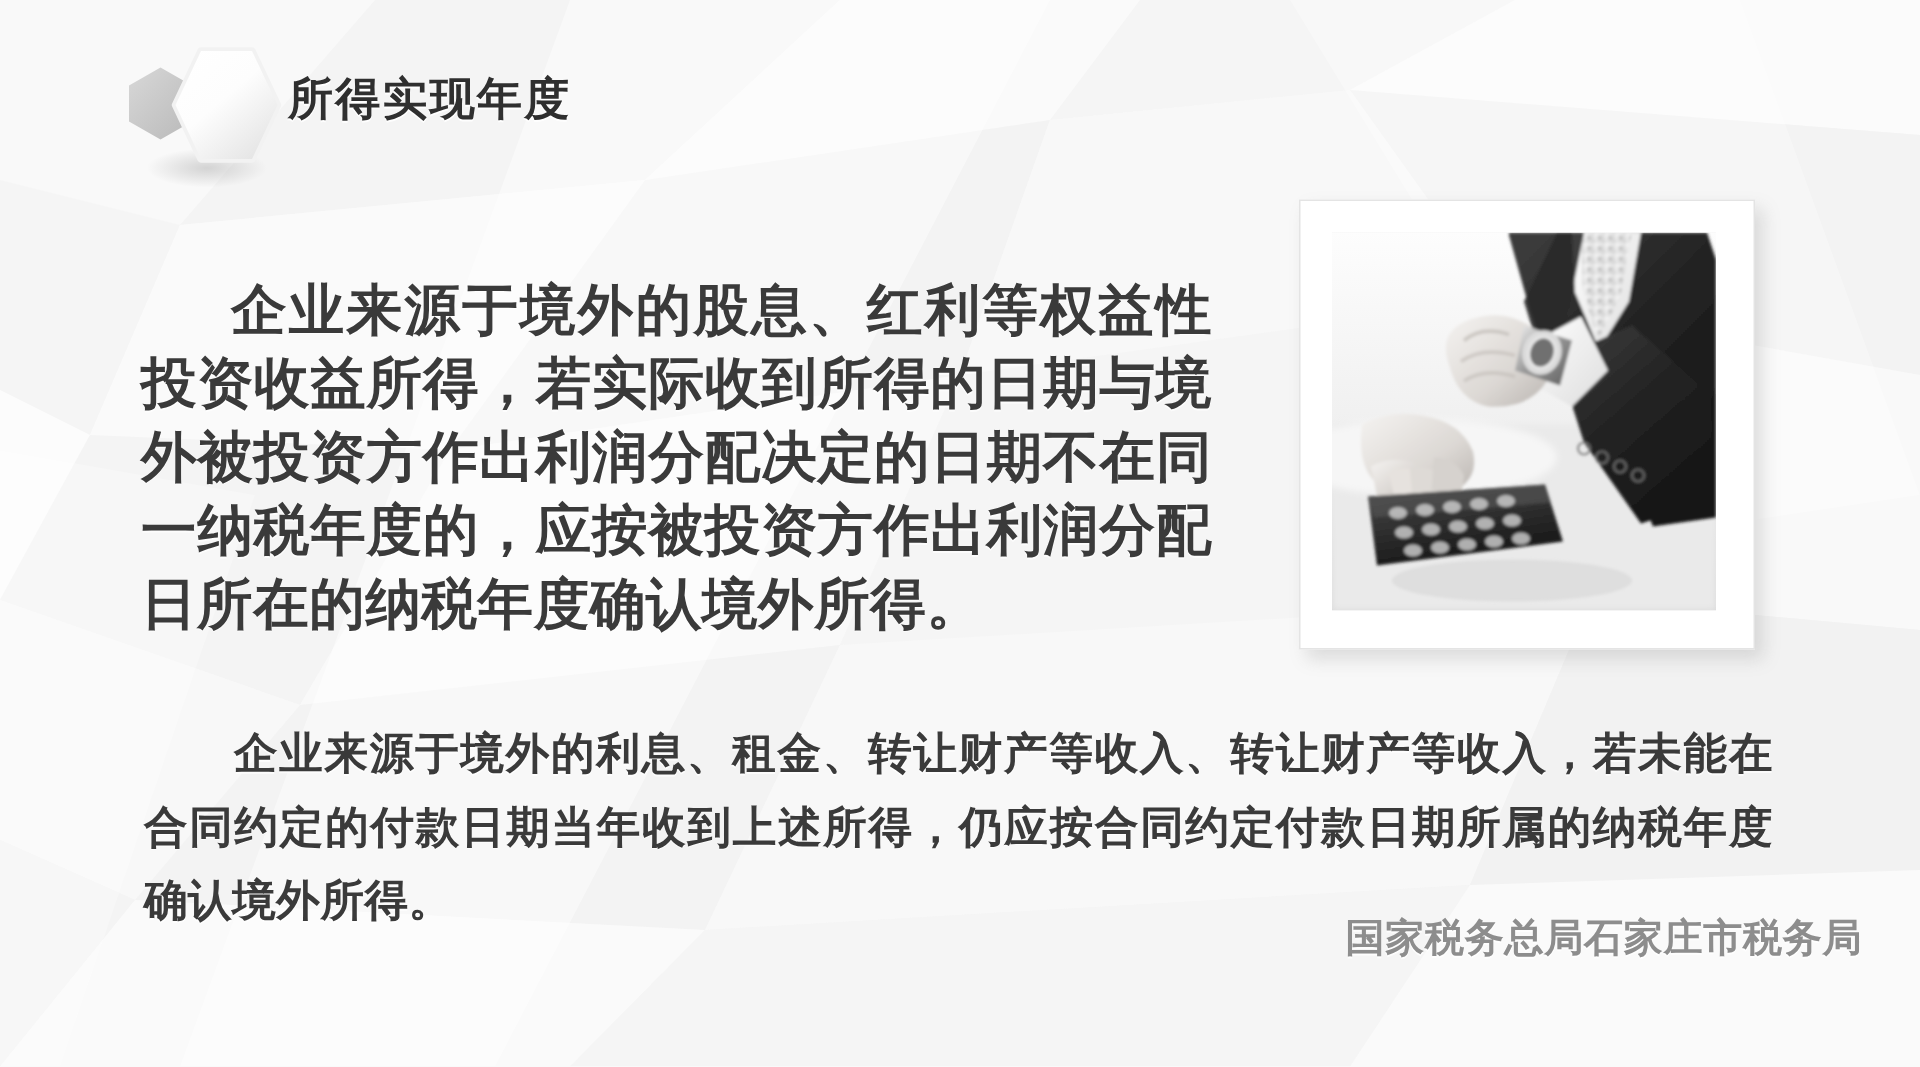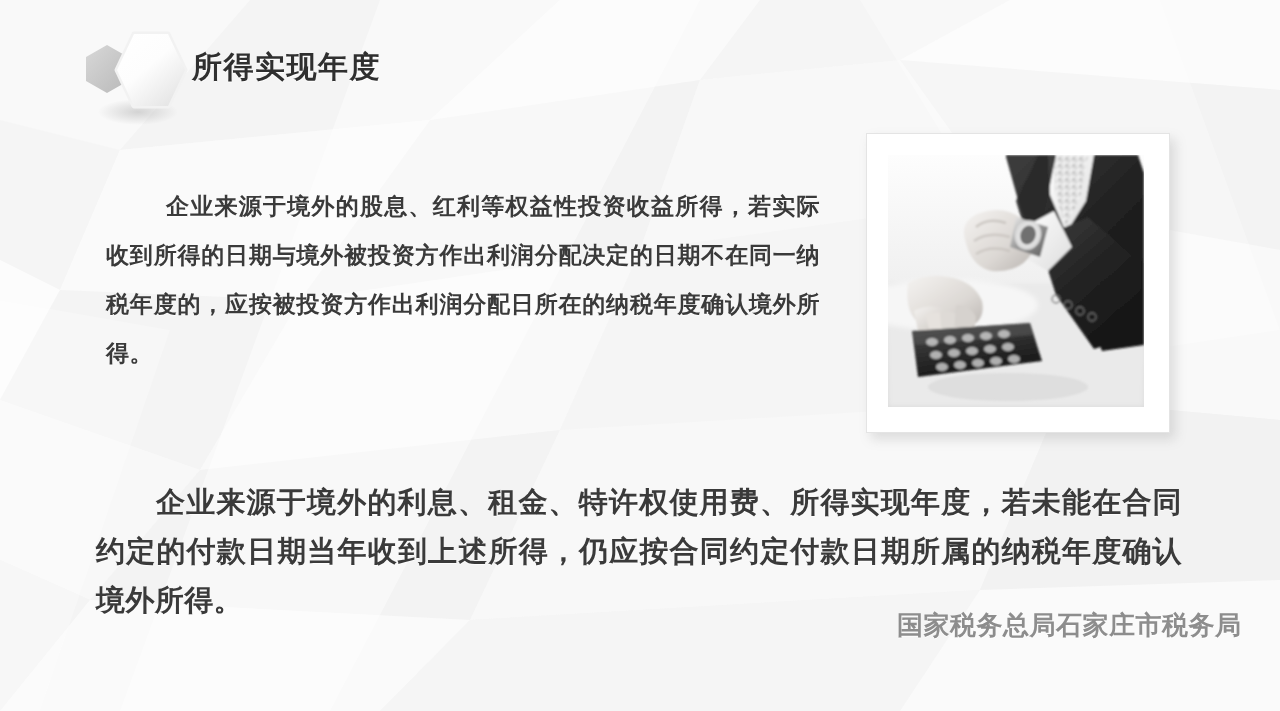--- a/index.html
+++ b/index.html
@@ -56,24 +56,24 @@
   
   .para {
     position: absolute;
     font-weight: bold;
     color: #3a3a3a;
     text-shadow: 0 1px 0 rgba(255,255,255,0.7);
     text-align: justify;
     text-justify: inter-ideograph;
   }
   #para-1 {
-    left: 106px;
+    left: 94px;
     top: 182px;
     width: 714px;
-    font-size: 23px;
+    font-size: 37px;
     line-height: 49px;
     letter-spacing: 0.4px;
     text-indent: 60px;
   }
   #para-2 {
     left: 96px;
     top: 478px;
     width: 1086px;
     font-size: 29px;
     line-height: 49px;
@@ -188,21 +188,21 @@
       <polygon points="58,8 92,8 109,44 92,80 58,80 41,44" fill="url(#hexFront)" stroke="#ececec" stroke-width="1" stroke-linejoin="round" style="paint-order:stroke"></polygon>
       <polygon points="58,8 92,8 109,44 92,80 58,80 41,44" fill="none" stroke="#f2f2f2" stroke-width="5" stroke-linejoin="round"></polygon>
       <polygon points="58,8 92,8 109,44 92,80 58,80 41,44" fill="url(#hexFront)"></polygon>
     </svg>
 
     <div id="slide-title">所得实现年度</div>
   </div>
 
   <div class="para" id="para-1">企业来源于境外的股息、红利等权益性投资收益所得，若实际收到所得的日期与境外被投资方作出利润分配决定的日期不在同一纳税年度的，应按被投资方作出利润分配日所在的纳税年度确认境外所得。</div>
 
-  <div class="para" id="para-2">企业来源于境外的利息、租金、特许权使用费、所得实现年度，若未能在合同约定的付款日期当年收到上述所得，仍应按合同约定付款日期所属的纳税年度确认境外所得。</div>
+  <div class="para" id="para-2">企业来源于境外的利息、租金、转让财产等收入、转让财产等收入，若未能在合同约定的付款日期当年收到上述所得，仍应按合同约定付款日期所属的纳税年度确认境外所得。</div>
 
   <div id="photo-frame">
     <div id="photo-inner">
       <svg id="photo-svg" viewBox="0 0 256 252" preserveAspectRatio="xMidYMid slice">
         <defs>
           <linearGradient id="deskG" x1="0" y1="0" x2="0" y2="1">
             <stop offset="0%" stop-color="#fdfdfd"></stop>
             <stop offset="55%" stop-color="#efefef"></stop>
             <stop offset="100%" stop-color="#d9d9d9"></stop>
           </linearGradient>

